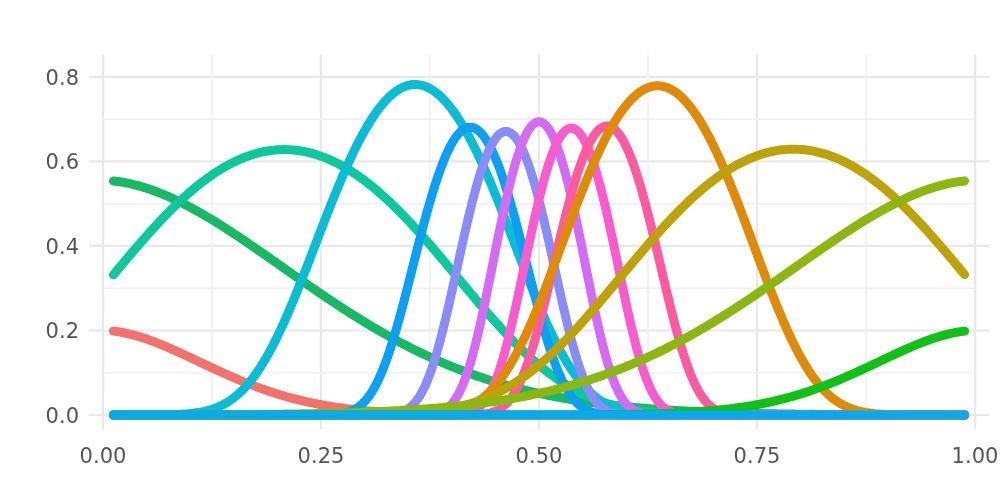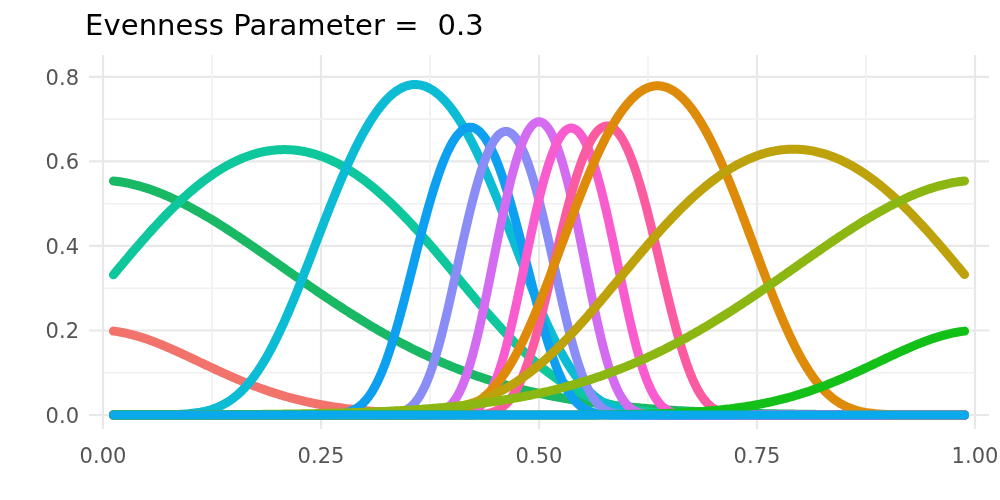--- a/index.html
+++ b/index.html
@@ -43,21 +43,20 @@
   .xtick-label { text-anchor: middle; }
   .gridline-major { stroke: #e8e8e8; stroke-width: 2.2; }
   .gridline-minor { stroke: #f0f0f0; stroke-width: 1.6; }
   .curve { fill: none; stroke-linecap: round; stroke-linejoin: round; }
 </style>
 </head>
 <body>
 
 <div id="figure">
 
-  <div id="chart-title">Evenness Parameter =  0.3</div>
 
   <svg id="plot-svg" width="1000" height="500">
     <g id="grid-major">
         <line x1="89" y1="415" x2="989" y2="415" class="gridline-major"></line>
         <line x1="89" y1="330.4761904761905" x2="989" y2="330.4761904761905" class="gridline-major"></line>
         <line x1="89" y1="245.95238095238093" x2="989" y2="245.95238095238093" class="gridline-major"></line>
         <line x1="89" y1="161.42857142857142" x2="989" y2="161.42857142857142" class="gridline-major"></line>
         <line x1="89" y1="76.90476190476187" x2="989" y2="76.90476190476187" class="gridline-major"></line>
         <line x1="103" y1="55" x2="103" y2="429" class="gridline-major"></line>
         <line x1="321" y1="55" x2="321" y2="429" class="gridline-major"></line>

